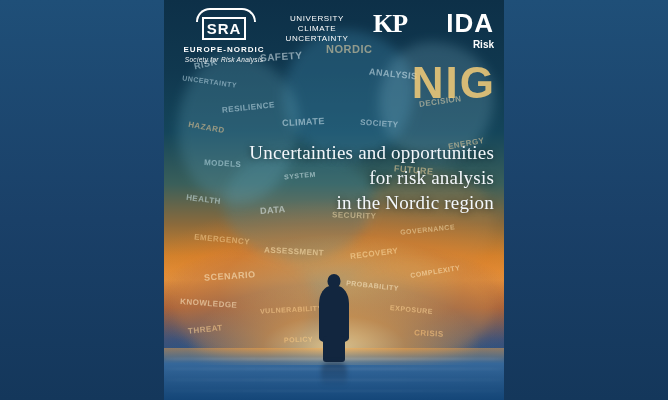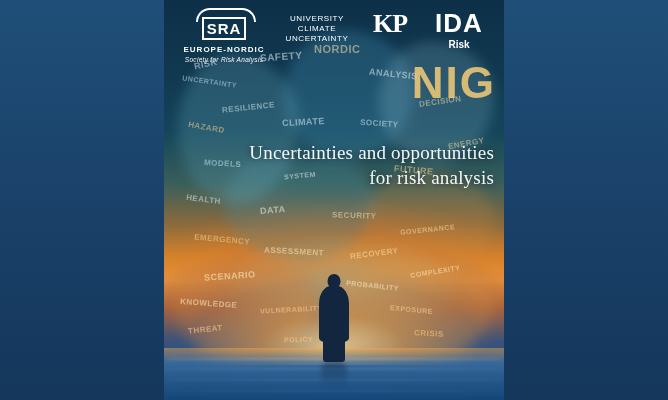--- a/index.html
+++ b/index.html
@@ -272,21 +272,21 @@
     width: 52px;
     padding-top: 2px;
     font-size: 26px;
     font-weight: 700;
     letter-spacing: -1px;
     line-height: 1;
   }
   .logo-kp .kp-k { font-family: "Liberation Serif", serif; }
 
   
-  .logo-ida { width: 70px; padding-top: 2px; }
+  .logo-ida { width: 70px; padding-top: 2px; text-align: right; }
   .ida-mark {
     font-size: 26px;
     font-weight: 700;
     letter-spacing: 1px;
     line-height: 1;
   }
   .ida-sub {
     font-size: 10px;
     font-weight: 700;
     margin-top: 3px;
@@ -329,21 +329,21 @@
       <div class="blob b4"></div>
       <div class="blob b5"></div>
       <div class="blob b6"></div>
       <div class="blob b7"></div>
     </div>
 
     <div class="words" id="word-cloud">
         <span class="w" style="left: 30px; top: 60px; font-size: 9px; color: rgb(207, 230, 239); transform: rotate(-12deg);">RISK</span>
         <span class="w" style="left: 18px; top: 78px; font-size: 7px; color: rgb(188, 217, 230); transform: rotate(8deg);">UNCERTAINTY</span>
         <span class="w" style="left: 96px; top: 52px; font-size: 10px; color: rgb(227, 240, 245); transform: rotate(-4deg);">SAFETY</span>
-        <span class="w" style="left: 150px; top: 44px; font-size: 11px; color: rgb(240, 217, 168); transform: rotate(0deg);">NORDIC</span>
+        <span class="w" style="left: 162px; top: 44px; font-size: 11px; color: rgb(240, 217, 168); transform: rotate(0deg);">NORDIC</span>
         <span class="w" style="left: 205px; top: 70px; font-size: 9px; color: rgb(216, 235, 242); transform: rotate(6deg);">ANALYSIS</span>
         <span class="w" style="left: 58px; top: 104px; font-size: 8px; color: rgb(198, 224, 234); transform: rotate(-6deg);">RESILIENCE</span>
         <span class="w" style="left: 24px; top: 124px; font-size: 8px; color: rgb(242, 201, 143); transform: rotate(10deg);">HAZARD</span>
         <span class="w" style="left: 118px; top: 118px; font-size: 9px; color: rgb(213, 233, 241); transform: rotate(-3deg);">CLIMATE</span>
         <span class="w" style="left: 196px; top: 120px; font-size: 8px; color: rgb(207, 227, 237); transform: rotate(4deg);">SOCIETY</span>
         <span class="w" style="left: 255px; top: 98px; font-size: 8px; color: rgb(232, 215, 176); transform: rotate(-8deg);">DECISION</span>
         <span class="w" style="left: 40px; top: 160px; font-size: 8px; color: rgb(191, 224, 232); transform: rotate(3deg);">MODELS</span>
         <span class="w" style="left: 120px; top: 172px; font-size: 7px; color: rgb(217, 236, 239); transform: rotate(-5deg);">SYSTEM</span>
         <span class="w" style="left: 230px; top: 166px; font-size: 9px; color: rgb(243, 215, 160); transform: rotate(5deg);">FUTURE</span>
         <span class="w" style="left: 284px; top: 140px; font-size: 8px; color: rgb(236, 211, 162); transform: rotate(-10deg);">ENERGY</span>
@@ -409,16 +409,17 @@
       <div class="logo logo-ida">
         <div class="ida-mark">IDA</div>
         <div class="ida-sub">Risk</div>
       </div>
 
     </div>
 
     <div class="title">
       <div class="l1">Uncertainties and opportunities</div>
       <div class="l2">for risk analysis</div>
+      <div class="l3">in the Nordic region</div>
     </div>
 
   </div>
 </div>
 
 </body></html>

